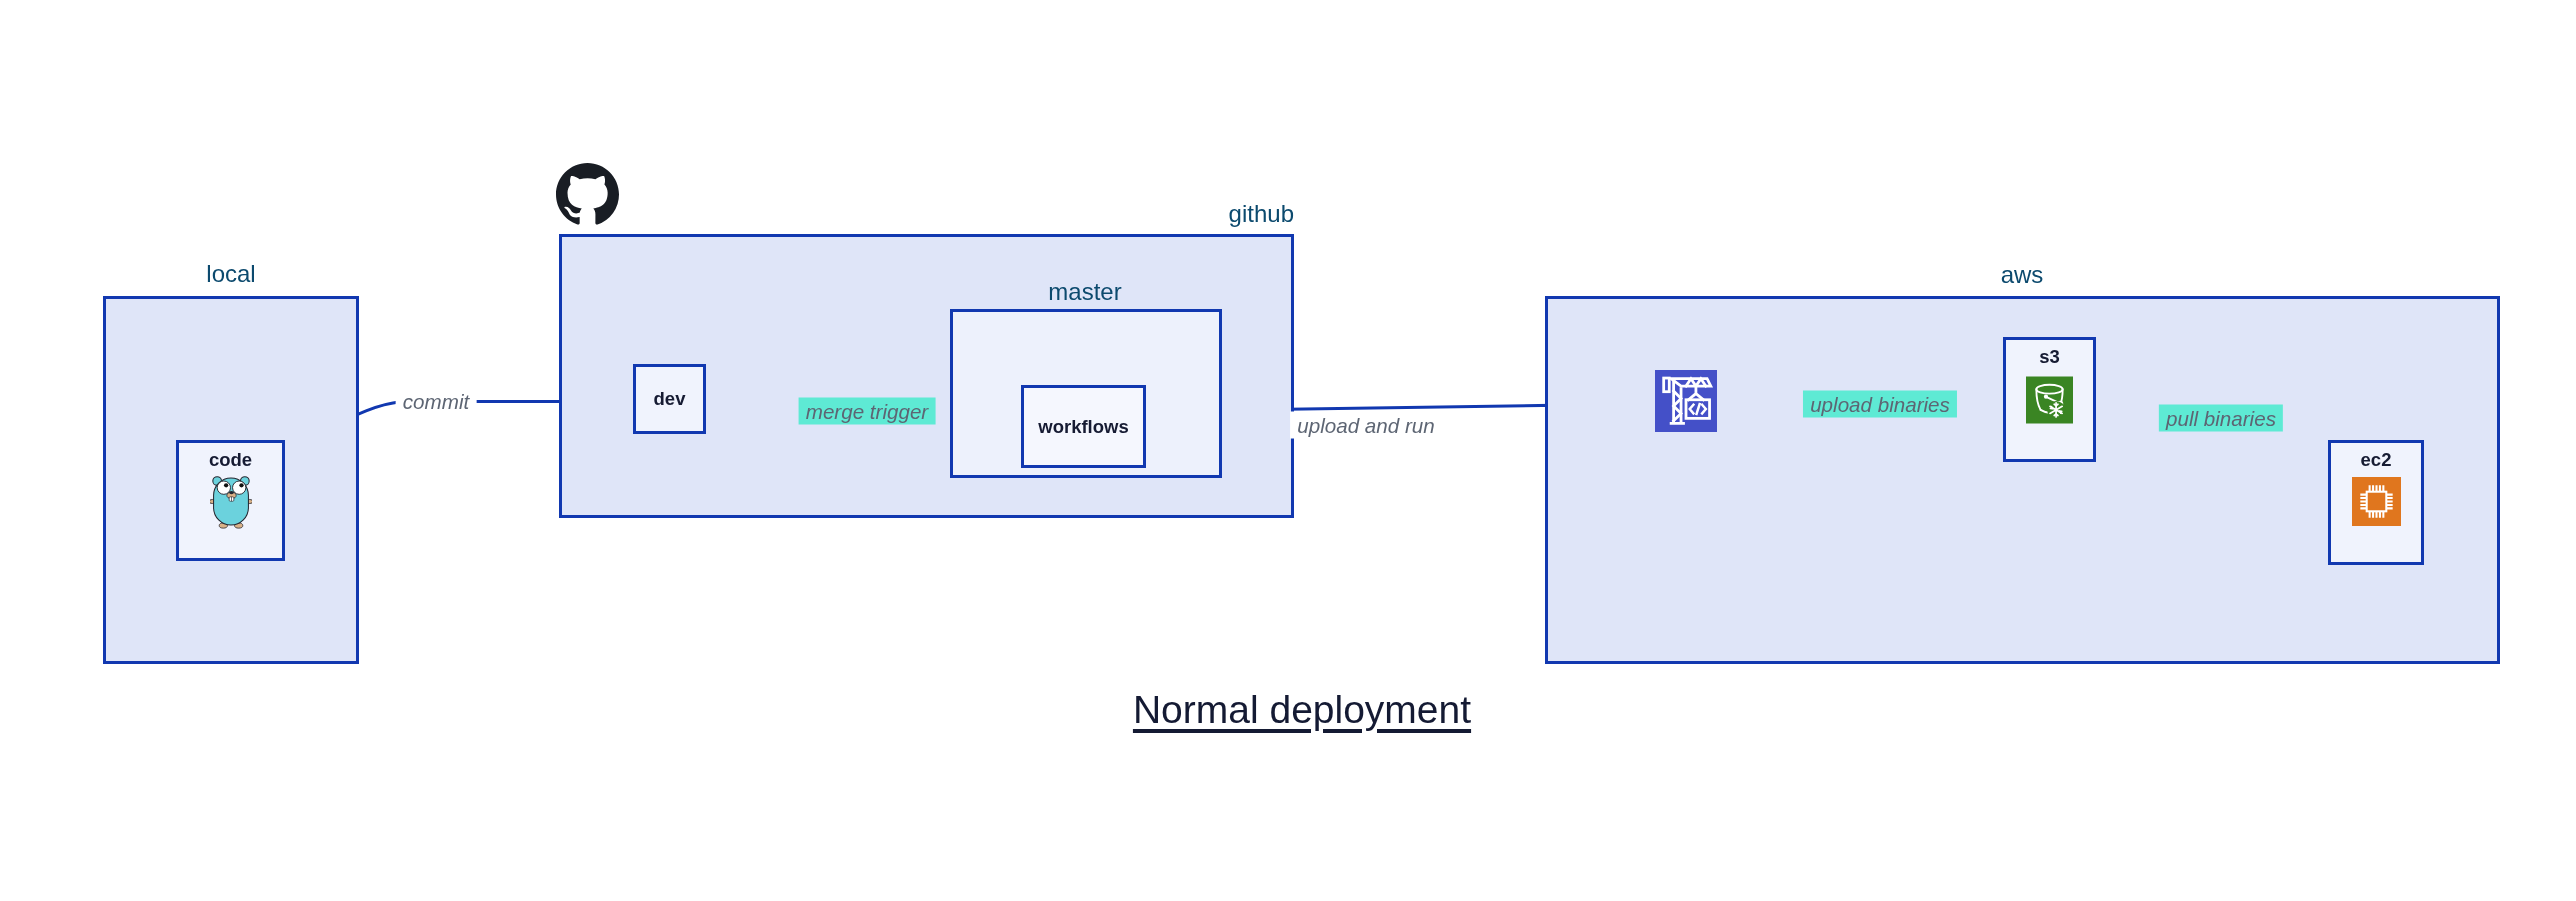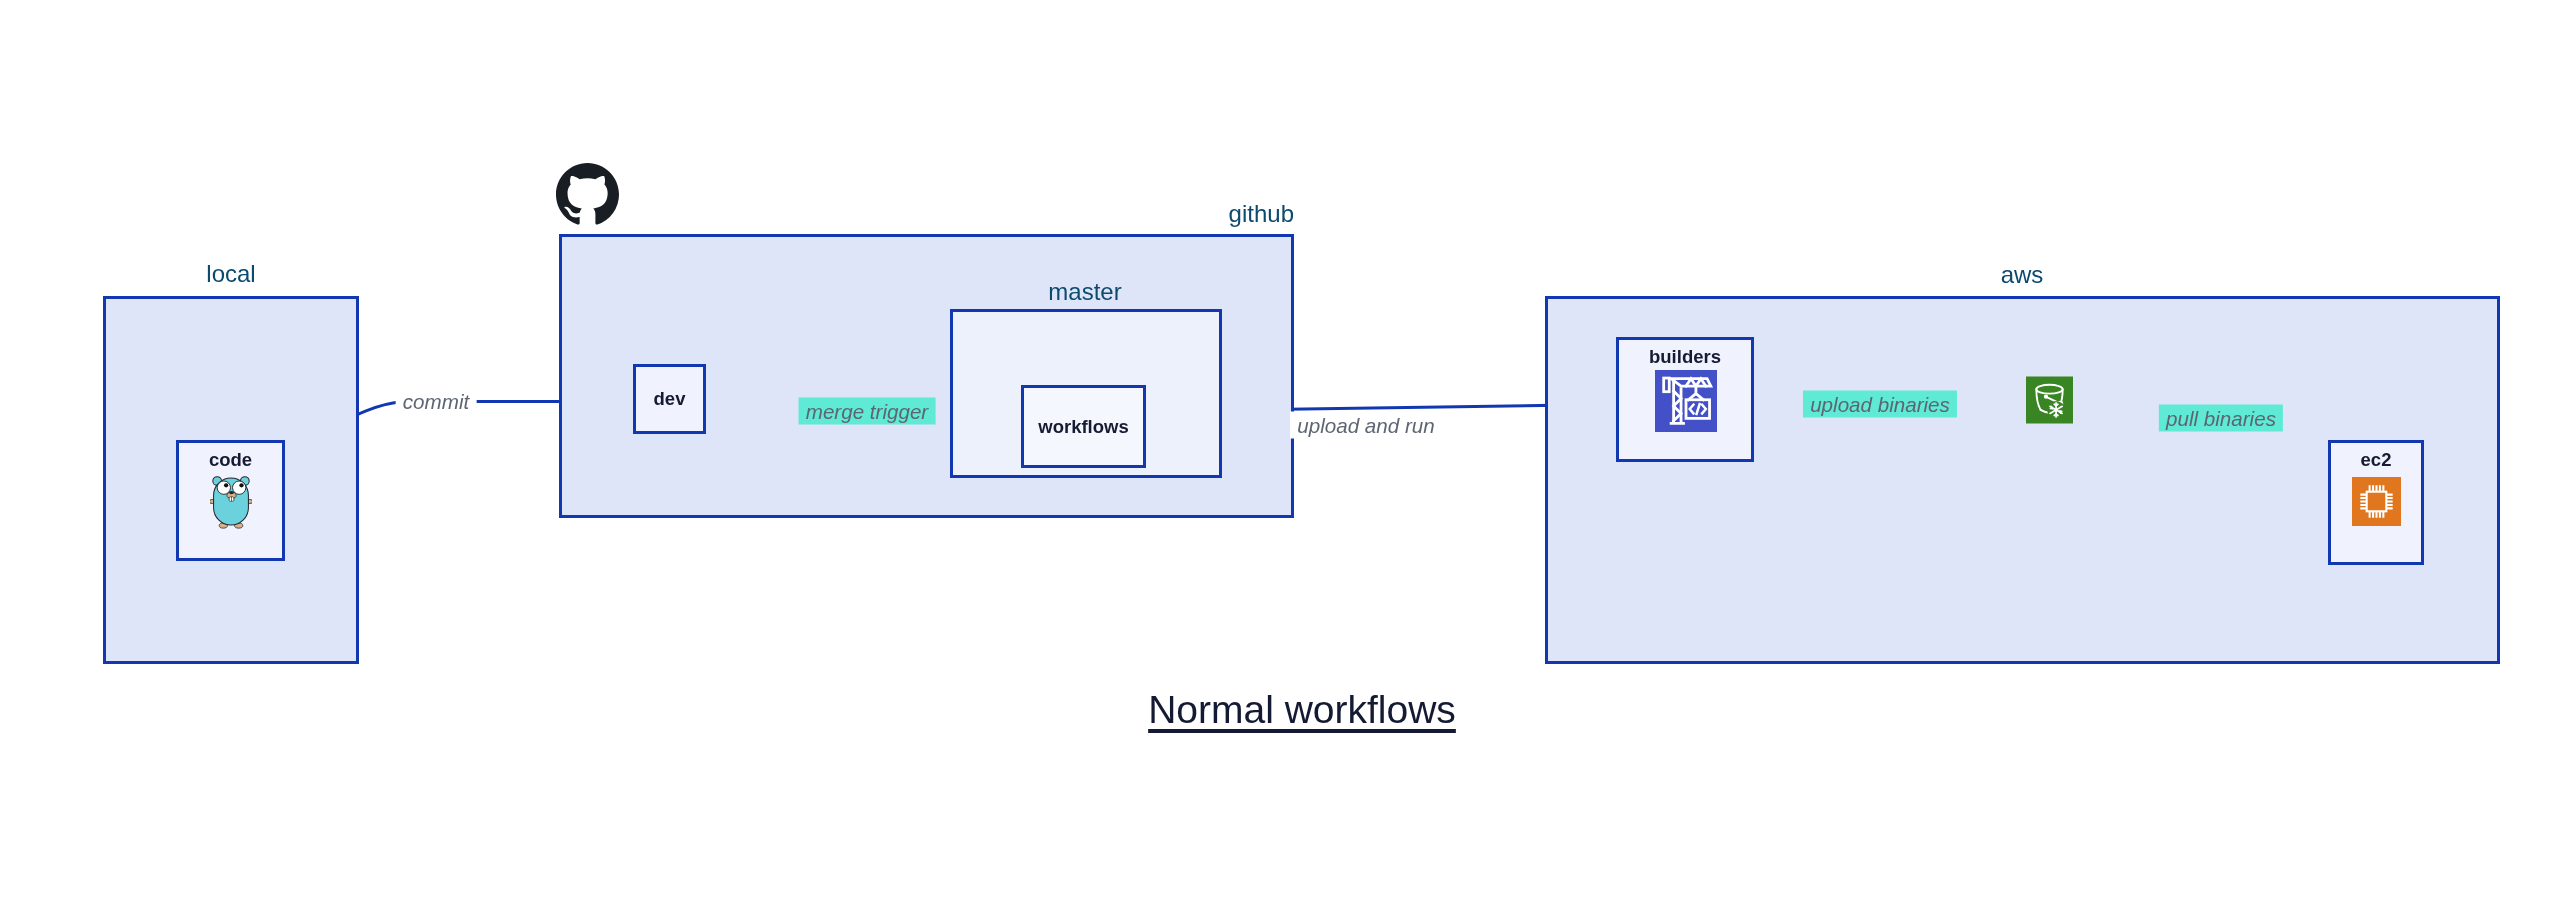--- a/index.html
+++ b/index.html
@@ -86,39 +86,39 @@
   <div class="group-label" style="left:1085px;top:276px;transform:translateX(-50%);">master</div>
   <div class="box master-box" style="left:950px;top:309px;width:272px;height:169px;"></div>
 
   <div class="box node-box" style="left:1021px;top:385px;width:125px;height:83px;background:#f5f7fe;">
     <div class="node-label center-label">workflows</div>
   </div>
 
   <div class="group-label" style="left:2022px;top:259px;transform:translateX(-50%);">aws</div>
   <div class="box group-box" style="left:1545px;top:296px;width:955px;height:368px;"></div>
 
-  <div class="box node-box" style="left:1616px;top:337px;width:138px;height:125px;">
-    <div class="node-label top-label">builders</div>
-  </div>
   <svg class="icon" style="left:1655px;top:370px;width:62px;height:62px;" viewBox="0 0 100 100">
     <rect x="0" y="0" width="100" height="100" fill="#4450c8"></rect>
     <g stroke="#ffffff" stroke-width="4.5" fill="none" stroke-linecap="square">
       <rect x="14" y="13" width="9" height="22"></rect>
       <path d="M30 18 V86 M42 30 V86 M26 86 H46"></path>
       <path d="M30 34 L42 46 L30 58 L42 70 L30 82"></path>
       <path d="M26 14 H84 L90 26 H42 Z"></path>
       <path d="M50 26 L58 14 L66 26 L74 14 L82 26"></path>
       <path d="M66 26 V38 M66 38 L54 48 M66 38 L78 48"></path>
       <rect x="50" y="48" width="38" height="30"></rect>
       <path d="M62 56 L56 63 L62 70" stroke-width="4"></path>
       <path d="M76 56 L82 63 L76 70" stroke-width="4"></path>
       <path d="M72 55 L67 71" stroke-width="4"></path>
     </g>
   </svg>
 
+  <div class="box node-box" style="left:2003px;top:337px;width:93px;height:125px;">
+    <div class="node-label top-label">s3</div>
+  </div>
   <svg class="icon" style="left:2026px;top:376px;width:47px;height:48px;" viewBox="0 0 100 100">
     <rect x="0" y="0" width="100" height="100" fill="#3a8523"></rect>
     <g stroke="#ffffff" stroke-width="4" fill="none" stroke-linecap="round">
       <ellipse cx="50" cy="27" rx="28" ry="9.5"></ellipse>
       <path d="M22 27 C22 42 26 62 31 71"></path>
       <path d="M78 27 C78 40 76 52 73 60"></path>
       <path d="M31 71 Q41 77 50 77"></path>
       <path d="M44 44 L70 56"></path>
       <circle cx="73" cy="58" r="4.5" stroke-width="3.5"></circle>
     </g>
@@ -144,16 +144,16 @@
       <path d="M70 36 H83 M70 43 H83 M70 50 H83 M70 57 H83 M70 64 H83"></path>
     </g>
   </svg>
 
   <div class="edge-label bg-white" style="left:436px;top:401px;">commit</div>
   <div class="edge-label bg-lav" style="left:867px;top:411px;">merge trigger</div>
   <div class="edge-label bg-white" style="left:1366px;top:409px;margin-top:16px;">upload and run</div>
   <div class="edge-label bg-lav" style="left:1880px;top:404px;">upload binaries</div>
   <div class="edge-label bg-lav" style="left:2221px;top:418px;">pull binaries</div>
 
-  <div class="title" style="left:1302px;top:688px;">Normal workflows</div>
+  <div class="title" style="left:1302px;top:688px;">Normal deployment</div>
 
 </div>
 
 
 </body></html>

